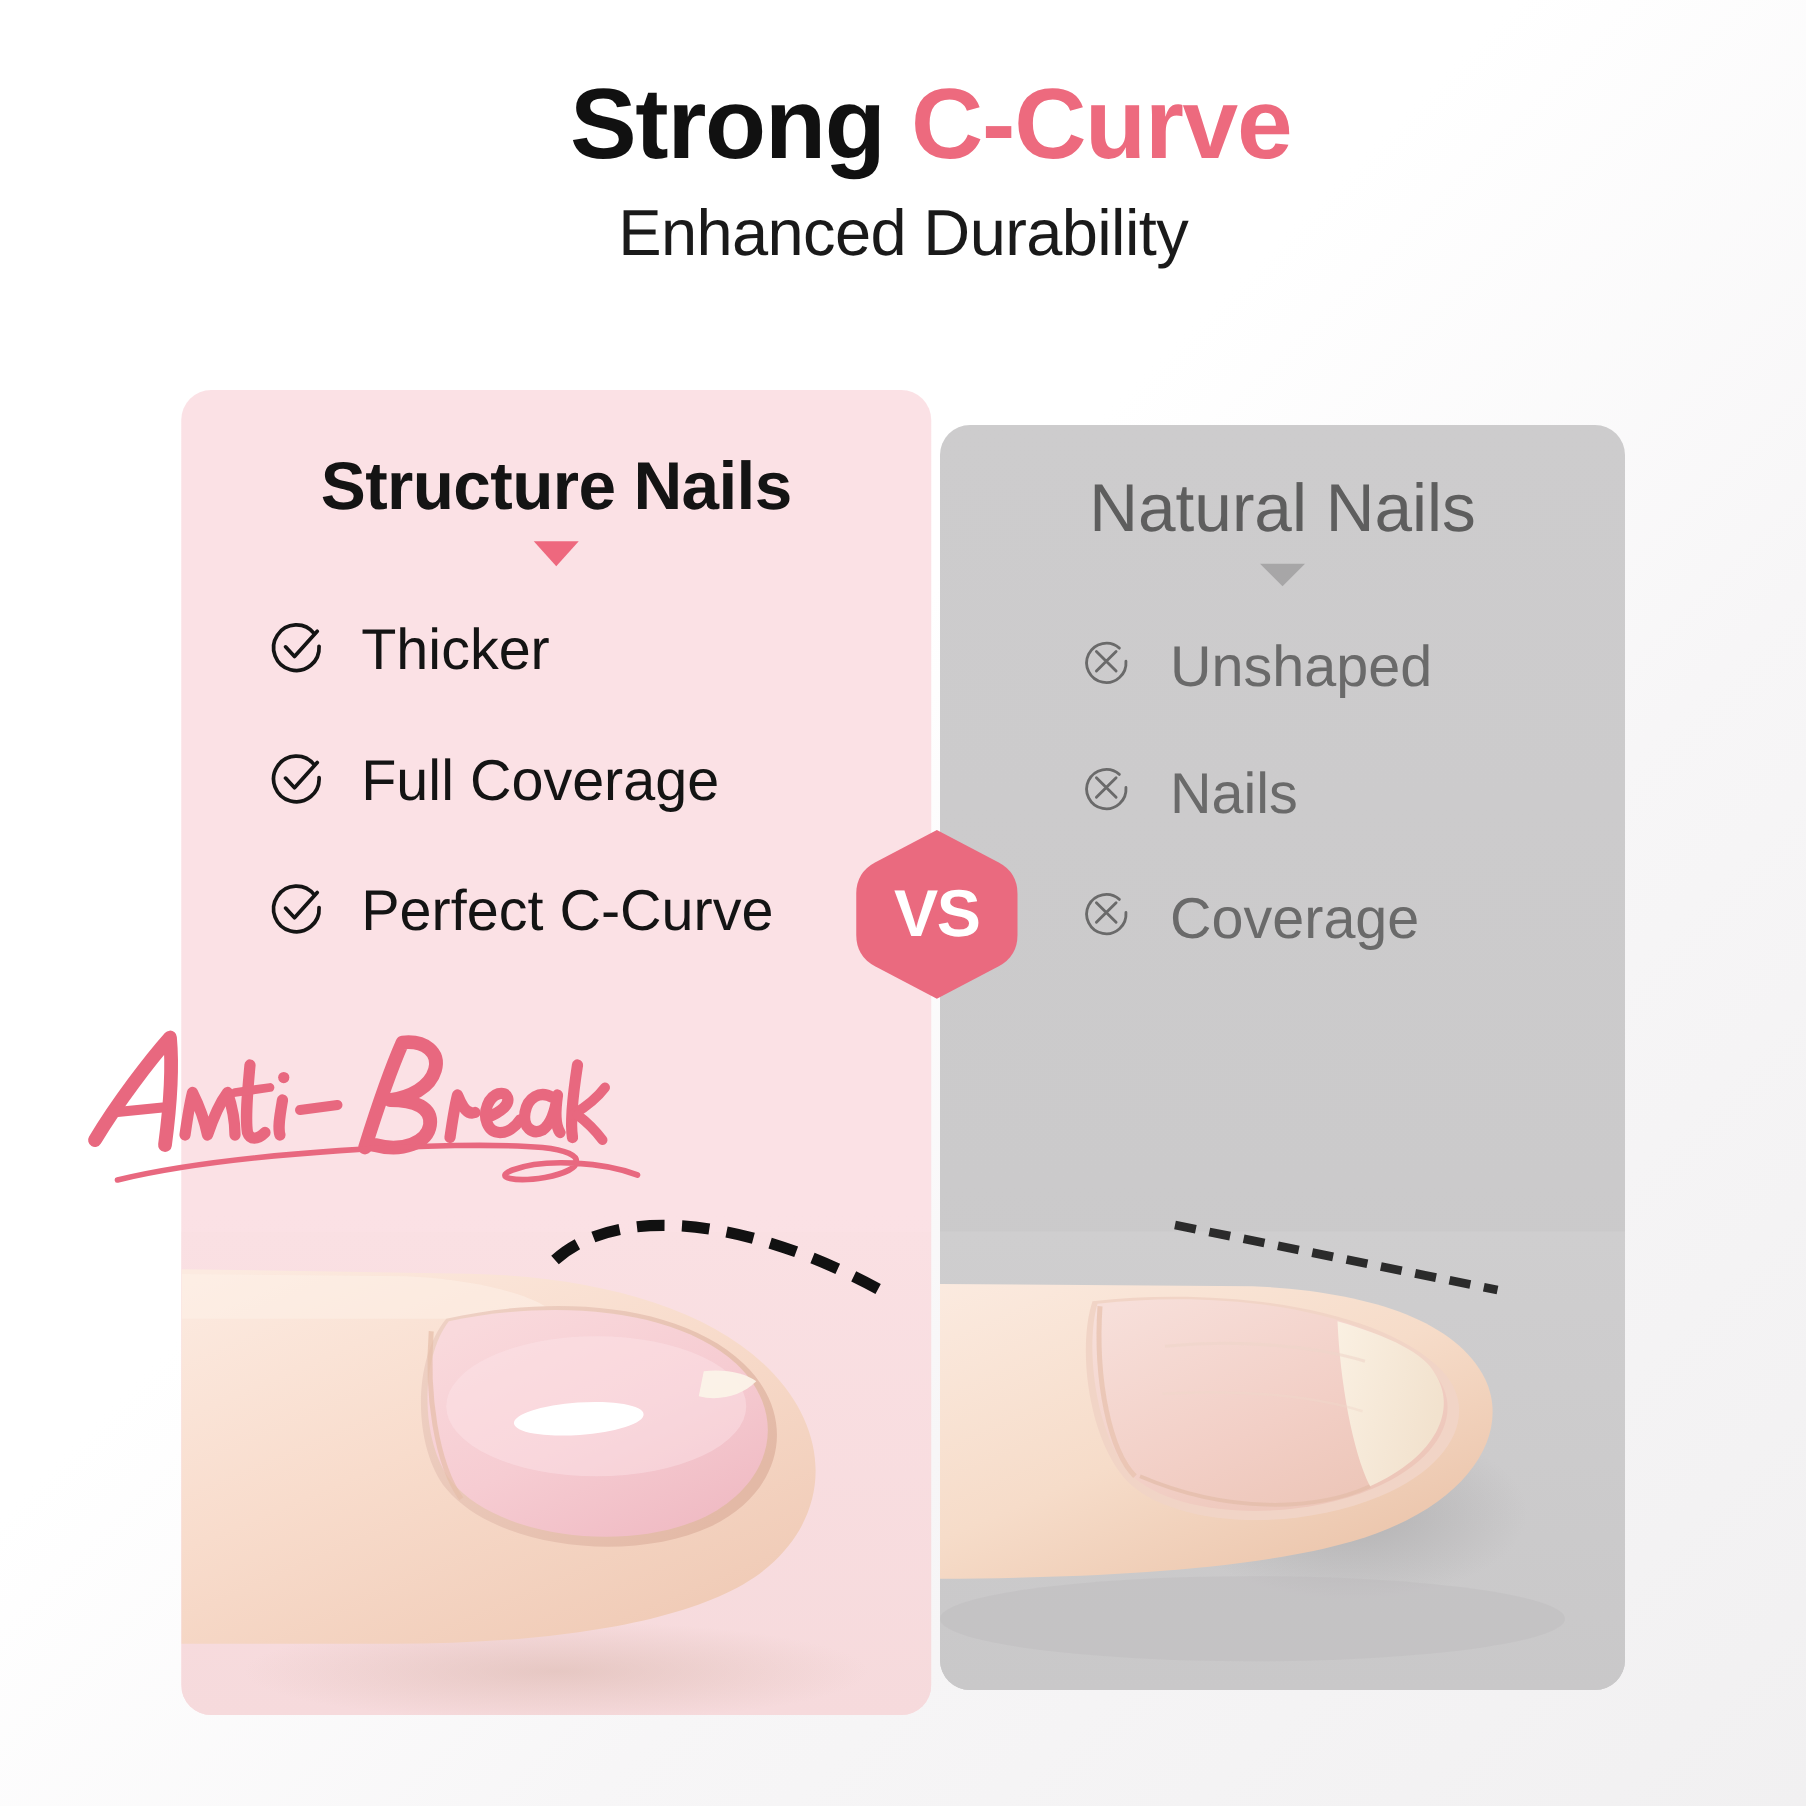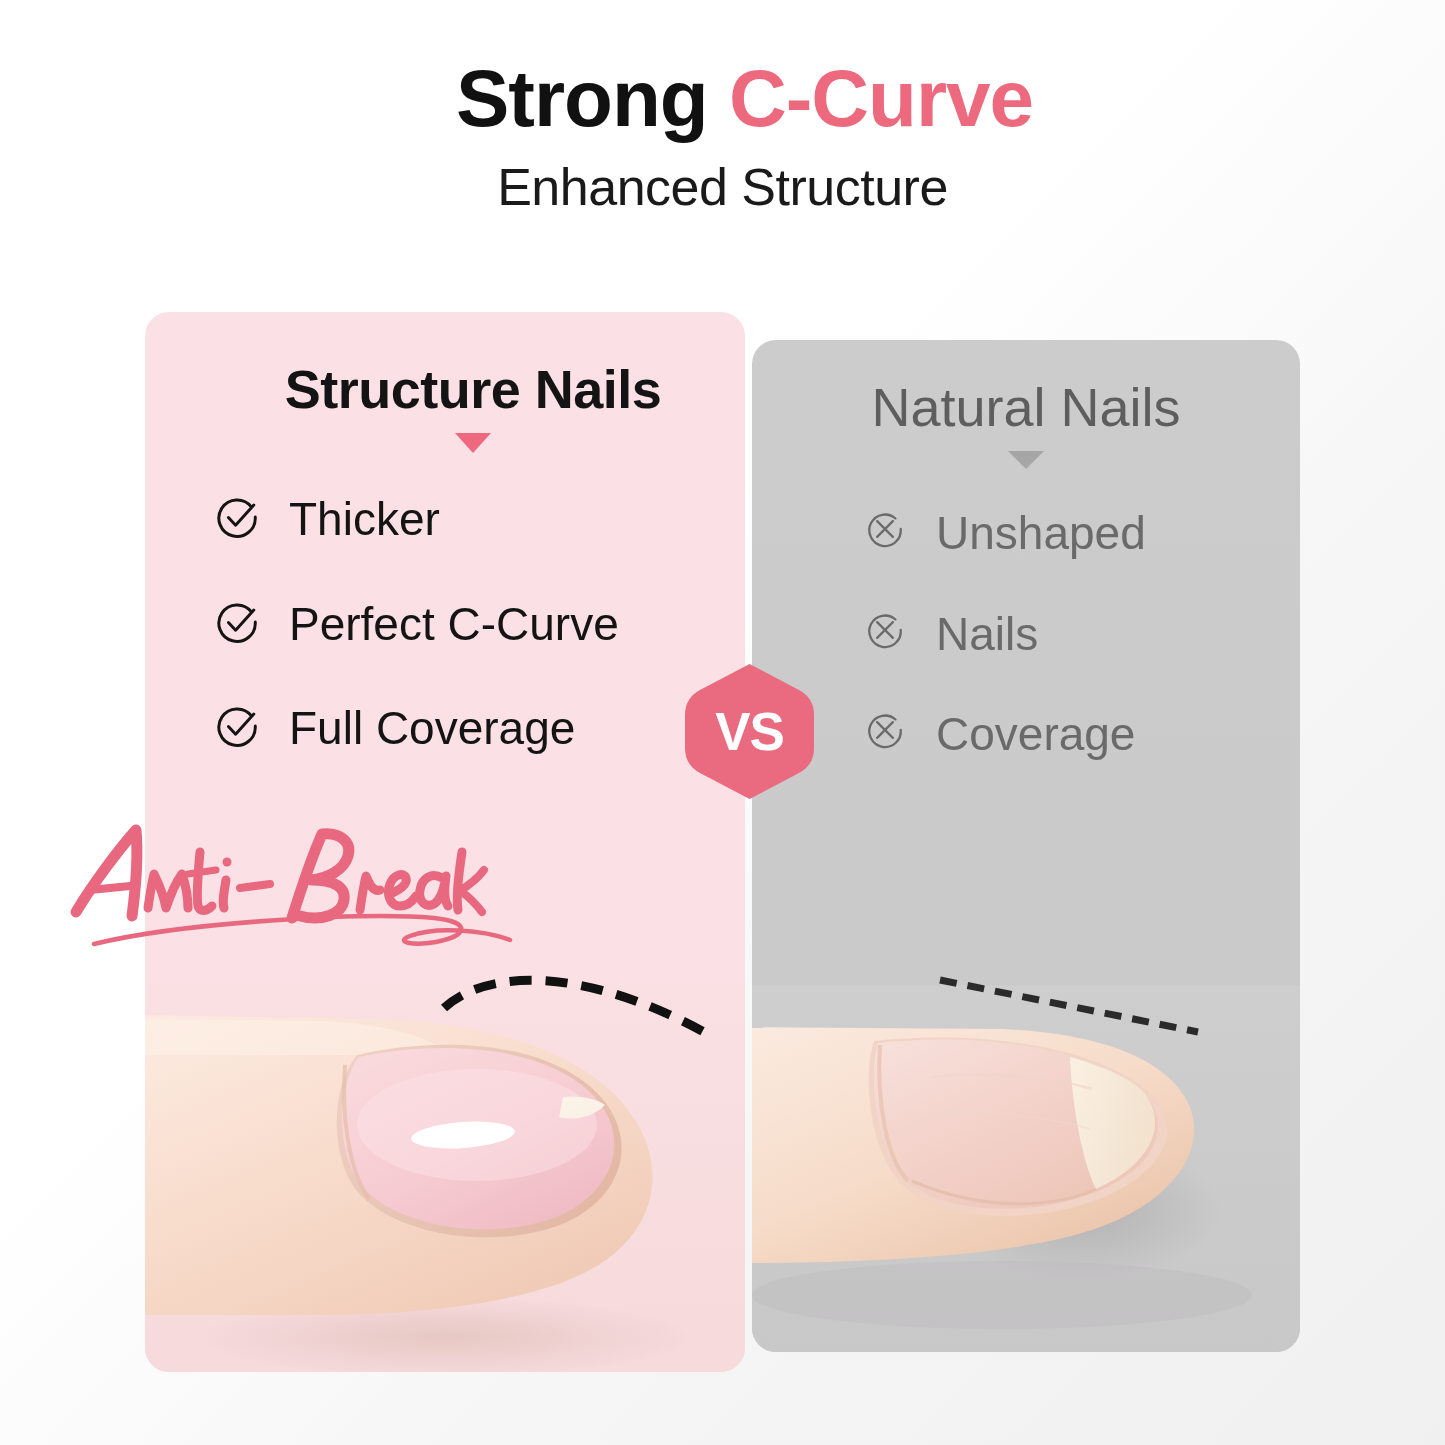--- a/index.html
+++ b/index.html
@@ -73,21 +73,21 @@
     border-radius: 24px;
     background: linear-gradient(180deg, #CDCCCD 0%, #CBCACB 60%, #C8C7C8 100%);
   }
 
   .card-head {
     position: absolute;
     left: 0;
     width: 100%;
     text-align: center;
   }
-  .card-pink .card-head { top: 48px; padding-left: 28px; }
+  .card-pink .card-head { top: 48px; }
   .card-gray  .card-head { top: 38px; }
 
   .card-title {
     font-size: 54px;
     line-height: 1.1;
     white-space: nowrap;
   }
   .card-pink .card-title {
     font-weight: 700;
     color: #141414;
@@ -201,21 +201,21 @@
   .dash-left  { left: 420px; top: 950px; width: 320px; height: 110px; }
   .dash-right { left: 920px; top: 950px; width: 300px; height: 110px; }
 </style>
 </head>
 <body>
 
 <div id="page">
 
   <div class="header">
     <div class="title"><span>Strong </span><span class="accent">C-Curve</span></div>
-    <div class="subtitle">Enhanced Structure</div>
+    <div class="subtitle">Enhanced Durability</div>
   </div>
 
   <div class="card card-pink">
 
     <div class="photo photo-left" style="left:0; top:673px;">
       <svg width="600" height="387" viewBox="0 0 600 387" aria-hidden="true">
         <defs>
           <linearGradient id="pkbg" x1="0" y1="0" x2="0" y2="1">
             <stop offset="0" stop-color="#FAE0E3"></stop>
             <stop offset="1" stop-color="#F6DADC"></stop>
@@ -265,29 +265,29 @@
           <path d="M14 24.5 L21.5 32.5 L40.5 11.5" fill="none" stroke="#141414" stroke-width="3.1" stroke-linecap="round" stroke-linejoin="round"></path>
         </svg>
         <span class="feature-label">Thicker</span>
       </div>
 
       <div class="feature-row">
         <svg class="feature-icon" viewBox="0 0 48 48">
           <path d="M38 13.5 A19 19 0 1 0 42 24" fill="none" stroke="#141414" stroke-width="3.1" stroke-linecap="round"></path>
           <path d="M14 24.5 L21.5 32.5 L40.5 11.5" fill="none" stroke="#141414" stroke-width="3.1" stroke-linecap="round" stroke-linejoin="round"></path>
         </svg>
-        <span class="feature-label">Perfect C-Curve</span>
+        <span class="feature-label">Full Coverage</span>
       </div>
 
       <div class="feature-row">
         <svg class="feature-icon" viewBox="0 0 48 48">
           <path d="M38 13.5 A19 19 0 1 0 42 24" fill="none" stroke="#141414" stroke-width="3.1" stroke-linecap="round"></path>
           <path d="M14 24.5 L21.5 32.5 L40.5 11.5" fill="none" stroke="#141414" stroke-width="3.1" stroke-linecap="round" stroke-linejoin="round"></path>
         </svg>
-        <span class="feature-label">Full Coverage</span>
+        <span class="feature-label">Perfect C-Curve</span>
       </div>
 
     </div>
   </div>
 
   <div class="card card-gray">
 
     <div class="photo photo-right" style="left:0; top:645px;">
       <svg width="548" height="367" viewBox="0 0 548 367" aria-hidden="true">
         <defs>

